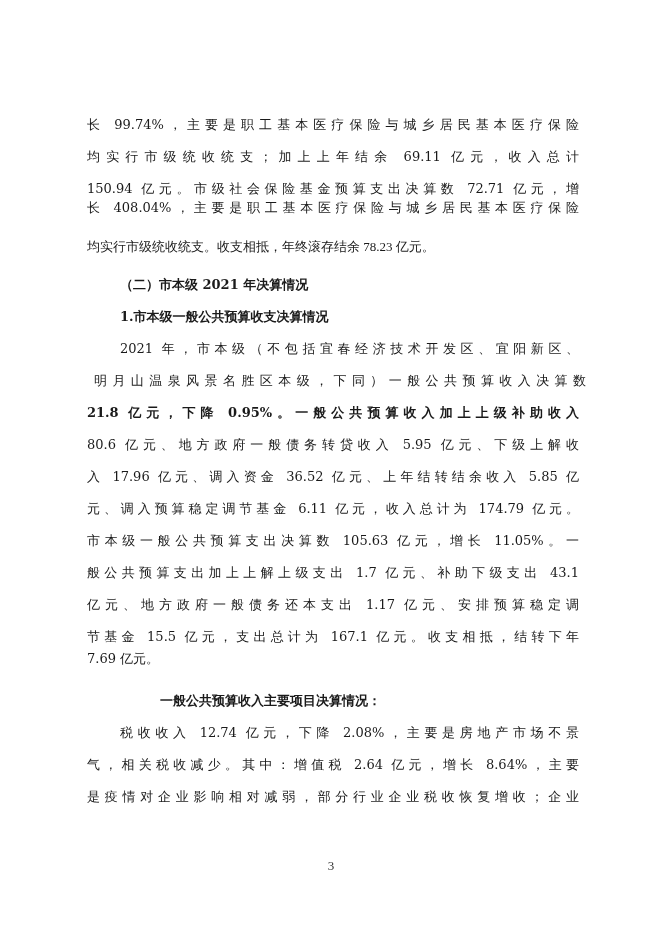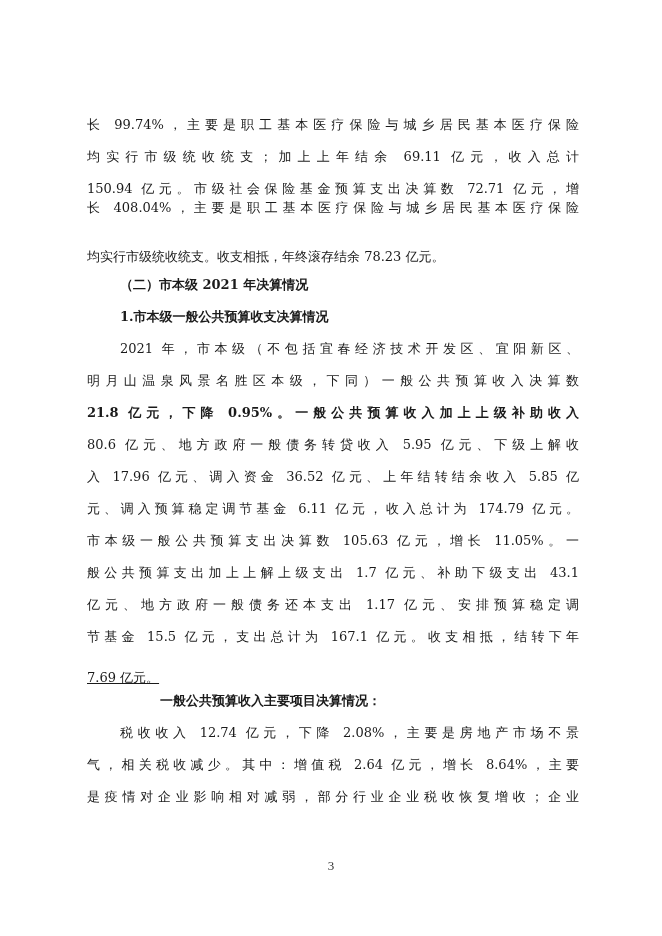--- a/index.html
+++ b/index.html
@@ -57,36 +57,36 @@
     }
   </style>
 </head>
 <body>
 
 <div class="page">
   <div class="line" style="top:109px;">长 99.74%，主要是职工基本医疗保险与城乡居民基本医疗保险</div>
   <div class="line" style="top:141px;">均实行市级统收统支；加上上年结余 69.11 亿元，收入总计</div>
   <div class="line" style="top:173px;">150.94 亿元。市级社会保险基金预算支出决算数 72.71 亿元，增</div>
   <div class="line" style="top:192px;">长 408.04%，主要是职工基本医疗保险与城乡居民基本医疗保险</div>
-  <div class="line last" style="top:241px;">均实行市级统收统支。收支相抵，年终滚存结余 78.23 亿元。</div>
+  <div class="line last" style="top:231px;font-family:Liberation Serif, serif;">均实行市级统收统支。收支相抵，年终滚存结余 78.23 亿元。</div>
 
   <div class="line indent heading" style="top:269px;">（二）市本级 2021 年决算情况</div>
   <div class="line indent heading" style="top:301px;">1.市本级一般公共预算收支决算情况</div>
 
   <div class="line indent" style="top:333px;">2021 年，市本级（不包括宜春经济技术开发区、宜阳新区、</div>
-  <div class="line" style="top:365px;">明月山温泉风景名胜区本级，下同）一般公共预算收入决算数</div>
+  <div class="line" style="top:365px;margin-left:7px;">明月山温泉风景名胜区本级，下同）一般公共预算收入决算数</div>
   <div class="line" style="top:397px;font-weight:bold;">21.8 亿元，下降 0.95%。一般公共预算收入加上上级补助收入</div>
   <div class="line" style="top:429px;">80.6 亿元、地方政府一般债务转贷收入 5.95 亿元、下级上解收</div>
   <div class="line" style="top:461px;">入 17.96 亿元、调入资金 36.52 亿元、上年结转结余收入 5.85 亿</div>
   <div class="line" style="top:493px;">元、调入预算稳定调节基金 6.11 亿元，收入总计为 174.79 亿元。</div>
   <div class="line" style="top:525px;">市本级一般公共预算支出决算数 105.63 亿元，增长 11.05%。一</div>
   <div class="line" style="top:557px;">般公共预算支出加上上解上级支出 1.7 亿元、补助下级支出 43.1</div>
   <div class="line" style="top:589px;">亿元、地方政府一般债务还本支出 1.17 亿元、安排预算稳定调</div>
   <div class="line" style="top:621px;">节基金 15.5 亿元，支出总计为 167.1 亿元。收支相抵，结转下年</div>
-  <div class="line last" style="top:662px;text-decoration:underline;">7.69 亿元。</div>
+  <div class="line last" style="top:643px;">7.69 亿元。</div>
 
   <div class="line indent heading" style="top:685px;margin-left:40px;">一般公共预算收入主要项目决算情况：</div>
 
   <div class="line indent" style="top:717px;">税收收入 12.74 亿元，下降 2.08%，主要是房地产市场不景</div>
   <div class="line" style="top:749px;">气，相关税收减少。其中：增值税 2.64 亿元，增长 8.64%，主要</div>
   <div class="line" style="top:781px;">是疫情对企业影响相对减弱，部分行业企业税收恢复增收；企业</div>
 
   <div class="page-number">3</div>
 </div>
 

